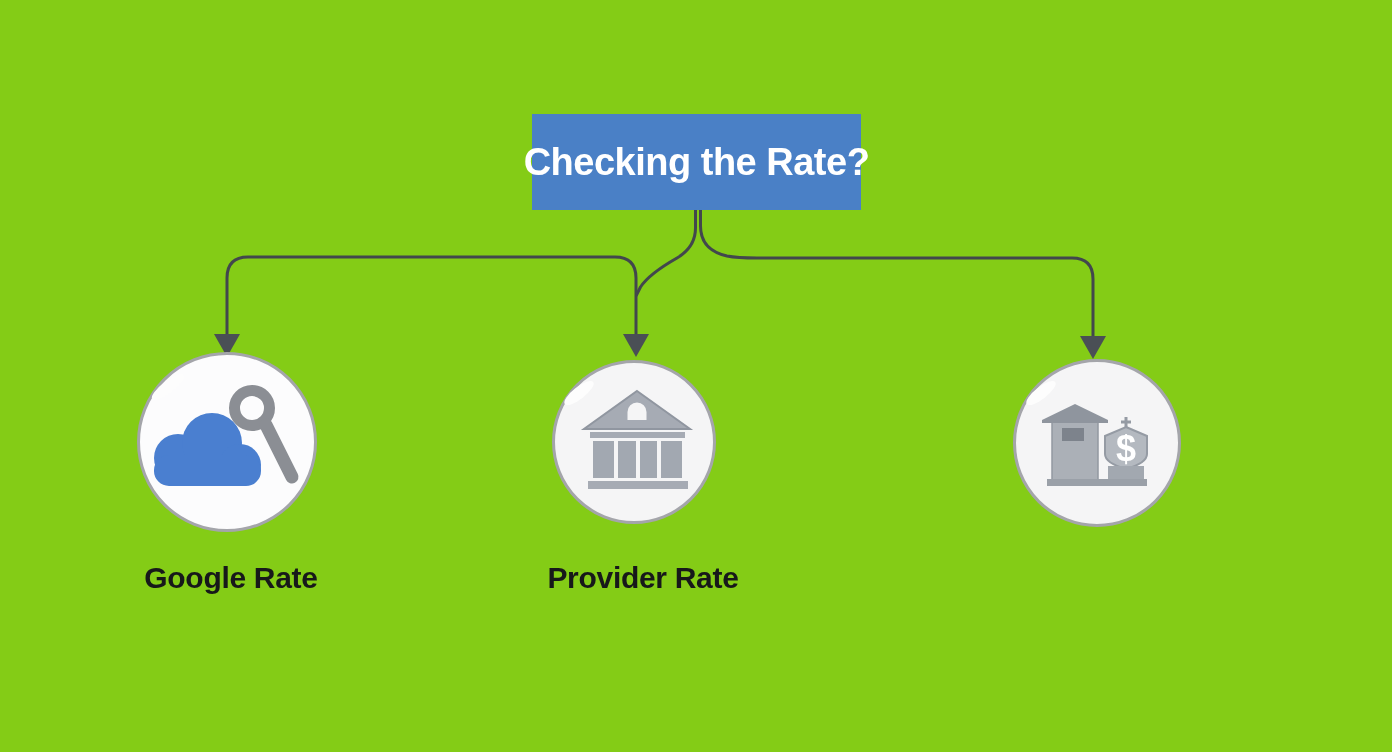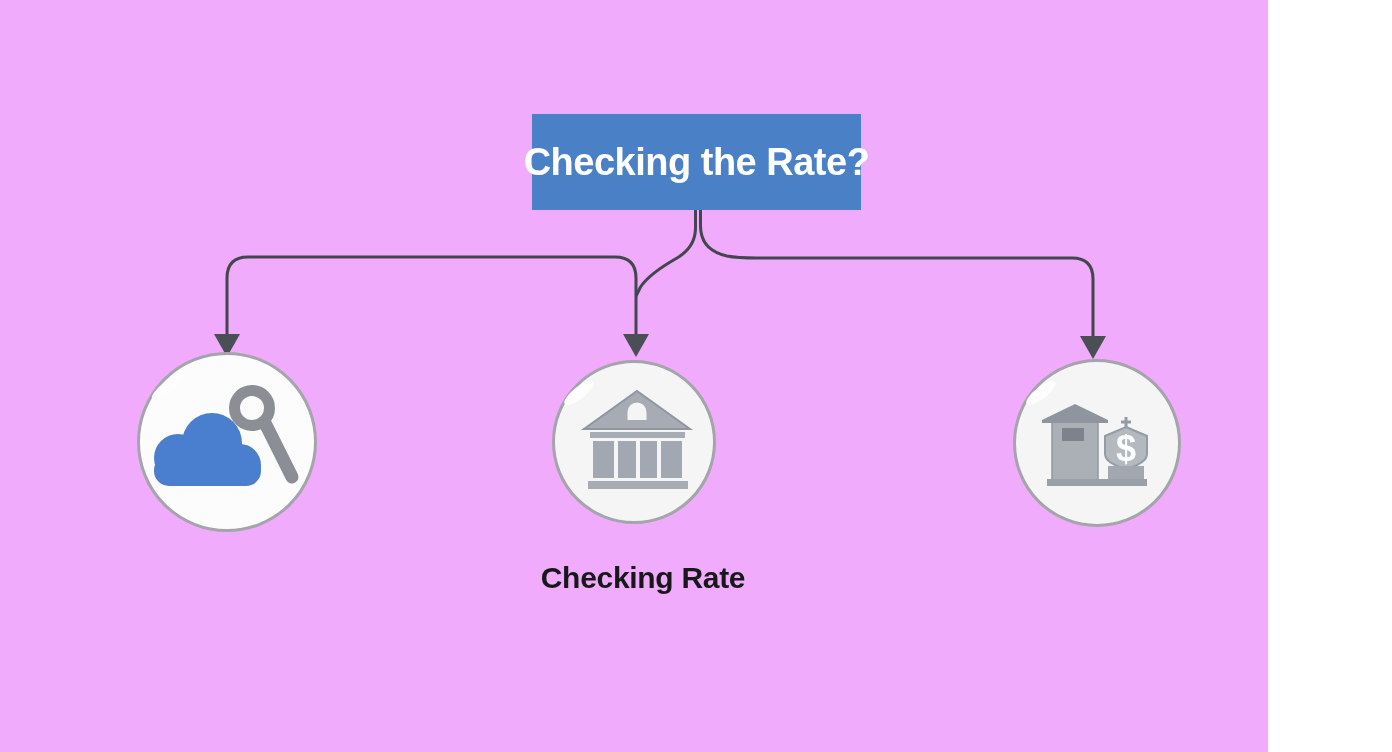--- a/index.html
+++ b/index.html
@@ -3,23 +3,23 @@
 <meta charset="utf-8">
 <style>
   html, body {
     margin: 0;
     padding: 0;
     background: #ffffff;
     font-family: "Liberation Sans", sans-serif;
   }
   .canvas {
     position: relative;
-    width: 1268px;
+    width: 1392px;
     height: 752px;
-    background: #f0abfc;
+    background: #84cc16;
     overflow: hidden;
   }
   
   .title-box {
     position: absolute;
     left: 532px;
     top: 114px;
     width: 329px;
     height: 96px;
     background: #4a80c6;
@@ -159,15 +159,16 @@
 
       <path d="M110 65 L131 74 L131 92 Q131 101 110 107 Q89 101 89 92 L89 74 Z" fill="#b4b9c0" stroke="#959ba4" stroke-width="2"></path>
       <text x="110" y="99" text-anchor="middle" font-family="Liberation Sans, sans-serif" font-size="36" font-weight="700" fill="#ffffff">$</text>
 
       <rect x="92" y="104" width="36" height="13" fill="#a2a8b0"></rect>
 
       <rect x="31" y="117" width="100" height="7" fill="#9aa0a8"></rect>
     </svg>
   </div>
 
-  <div class="node-label l2">Checking Rate</div>
+  <div class="node-label l1">Google Rate</div>
+  <div class="node-label l2">Provider Rate</div>
 
 </div>
 
 </body></html>

